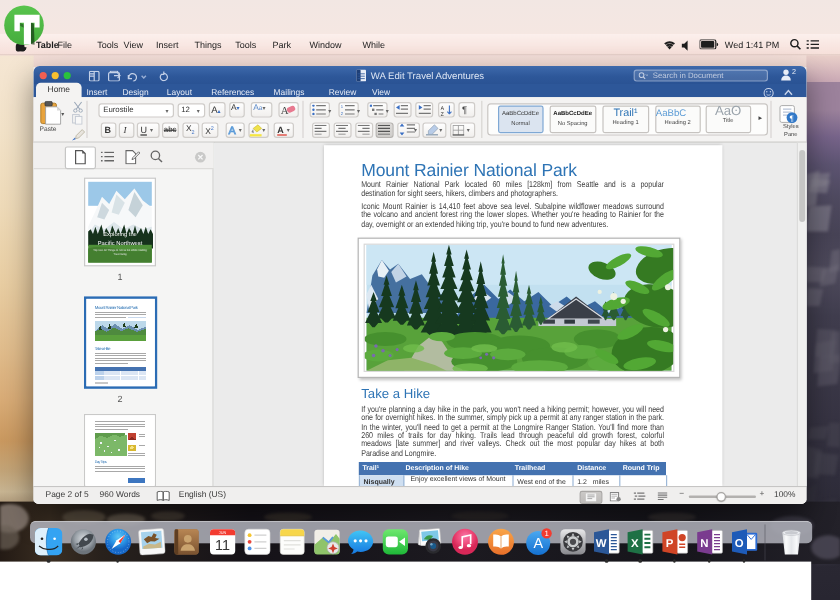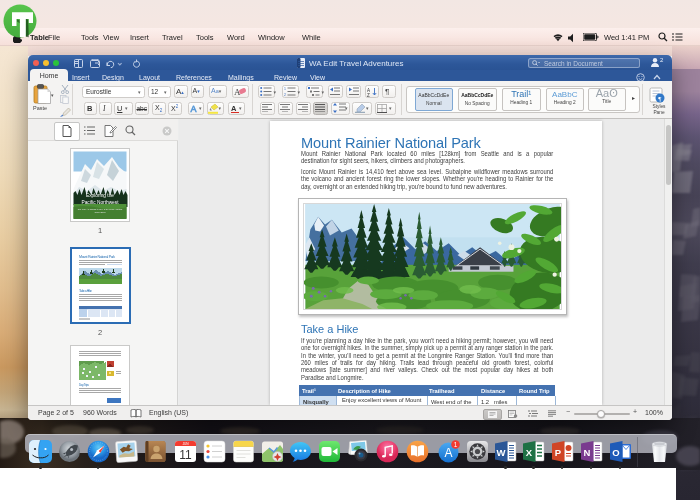--- a/index.html
+++ b/index.html
@@ -95,23 +95,23 @@
 <div class="abs" id="menubar">
   <svg class="sb" style="left:13px;top:3.5px" width="9" height="11" viewBox="0 0 9 11">
       <path fill="#1c1c1c" d="M6.2 0c.1.7-.2 1.4-.6 1.9-.4.5-1.1.9-1.7.85C3.8 2.1 4.1 1.4 4.5.9 4.9.4 5.6 0 6.2 0zM8.6 8.1c-.3.7-.45 1-.85 1.6-.55.85-1.33 1.9-2.3 1.9-.86.01-1.08-.56-2.24-.55C2.05 11.06 1.8 11.65.94 11.64c-.97-.01-1.7-.95-2.26-1.8" transform="translate(1.2,-1)"></path>
       <path fill="#1c1c1c" d="M4.5 3.1c.7 0 1.4-.4 1.9-.4.2 0 1.3.1 2 1.1-1.7 1-1.4 3.3.3 4-.3.8-.7 1.6-1.3 2.3-.5.6-.9 1-1.6 1-.6 0-.9-.4-1.7-.4s-1.1.4-1.7.4-1.1-.5-1.6-1.1C-.3 8.6-.6 6.1.5 4.6c.5-.8 1.4-1.3 2.2-1.3.7 0 1.2.4 1.8.4z" transform="translate(0,0.4)"></path>
     </svg>
   <span class="mi" style="left:30px;font-weight:bold;">Table</span>
   <span class="mi" style="left:48px;">File</span>
   <span class="mi" style="left:81px;">Tools</span>
   <span class="mi" style="left:103px;">View</span>
   <span class="mi" style="left:130px;">Insert</span>
-  <span class="mi" style="left:162px;">Travel</span>
+  <span class="mi" style="left:162px;">Things</span>
   <span class="mi" style="left:196px;">Tools</span>
-  <span class="mi" style="left:227px;">Word</span>
+  <span class="mi" style="left:227px;">Park</span>
   <span class="mi" style="left:258px;">Window</span>
   <span class="mi" style="left:302px;">While</span>
   <svg class="sb" style="left:552px;top:5px" width="12" height="9" viewBox="0 0 12 9">
       <path d="M6 8.3L4.2 6.1a2.9 2.9 0 013.6 0L6 8.3zM2.9 4.6a5 5 0 016.2 0l-1 1.3a3.9 3.9 0 00-4.2 0l-1-1.3zM1.5 3a7.4 7.4 0 019 0l-1 1.2a6 6 0 00-7 0l-1-1.2z" fill="#1e1e1e"></path>
     </svg>
   <svg class="sb" style="left:568px;top:4.5px" width="9" height="10" viewBox="0 0 9 10">
       <path fill="#1e1e1e" d="M0 3.5h2.2L5 .8v8.4L2.2 6.5H0z"></path>
     </svg>
   <svg class="sb" style="left:583px;top:5px" width="16" height="8" viewBox="0 0 16 8">
       <rect x="0" y="0" width="13.5" height="8" rx="1.5" fill="none" stroke="#1e1e1e" stroke-width="1"></rect>
@@ -338,21 +338,21 @@
     </div>
     <div class="abs sc" style="left:430px;top:6.5px;width:38.5px;height:23px;">
       <div style="font-size:5px;color:#222;font-weight:bold;text-align:center;margin-top:3.5px;">AaBbCcDdEe</div>
       <div style="font-size:4.8px;color:#444;text-align:center;margin-top:3px;">No Spacing</div>
     </div>
     <div class="abs sc" style="left:474px;top:6.5px;width:38.5px;height:23px;">
       <div style="font-size:9px;color:#2e74b5;text-align:center;margin-top:0px;">Trail¹</div>
       <div style="font-size:4.8px;color:#444;text-align:center;margin-top:1px;">Heading 1</div>
     </div>
     <div class="abs sc" style="left:517.5px;top:6.5px;width:38.5px;height:23px;">
-      <div style="font-size:8px;color:#5b9bd5;text-align:center;margin-top:1px;">AaBbC</div>
+      <div style="font-size:8px;color:#5b9bd5;text-align:left;margin-top:1px;">AaBbC</div>
       <div style="font-size:4.8px;color:#444;text-align:center;margin-top:1.5px;">Heading 2</div>
     </div>
     <div class="abs sc" style="left:559.5px;top:6.5px;width:38.5px;height:23px;">
       <div style="font-size:11px;color:#9aa3ab;text-align:center;margin-top:-2px;">Aaʘ</div>
       <div style="font-size:4.8px;color:#444;text-align:center;margin-top:0px;">Title</div>
     </div>
     <div class="abs" style="left:604px;top:13px;font-size:6px;color:#444;">▸</div>
     <div class="rsep" style="left:614px;"></div>
     <svg class="abs" style="left:621px;top:6px" width="16" height="16" viewBox="0 0 16 16">
         <rect x="1" y="1" width="12" height="14" rx="1.5" fill="#fff" stroke="#a8a8a8" stroke-width=".8"></rect>

